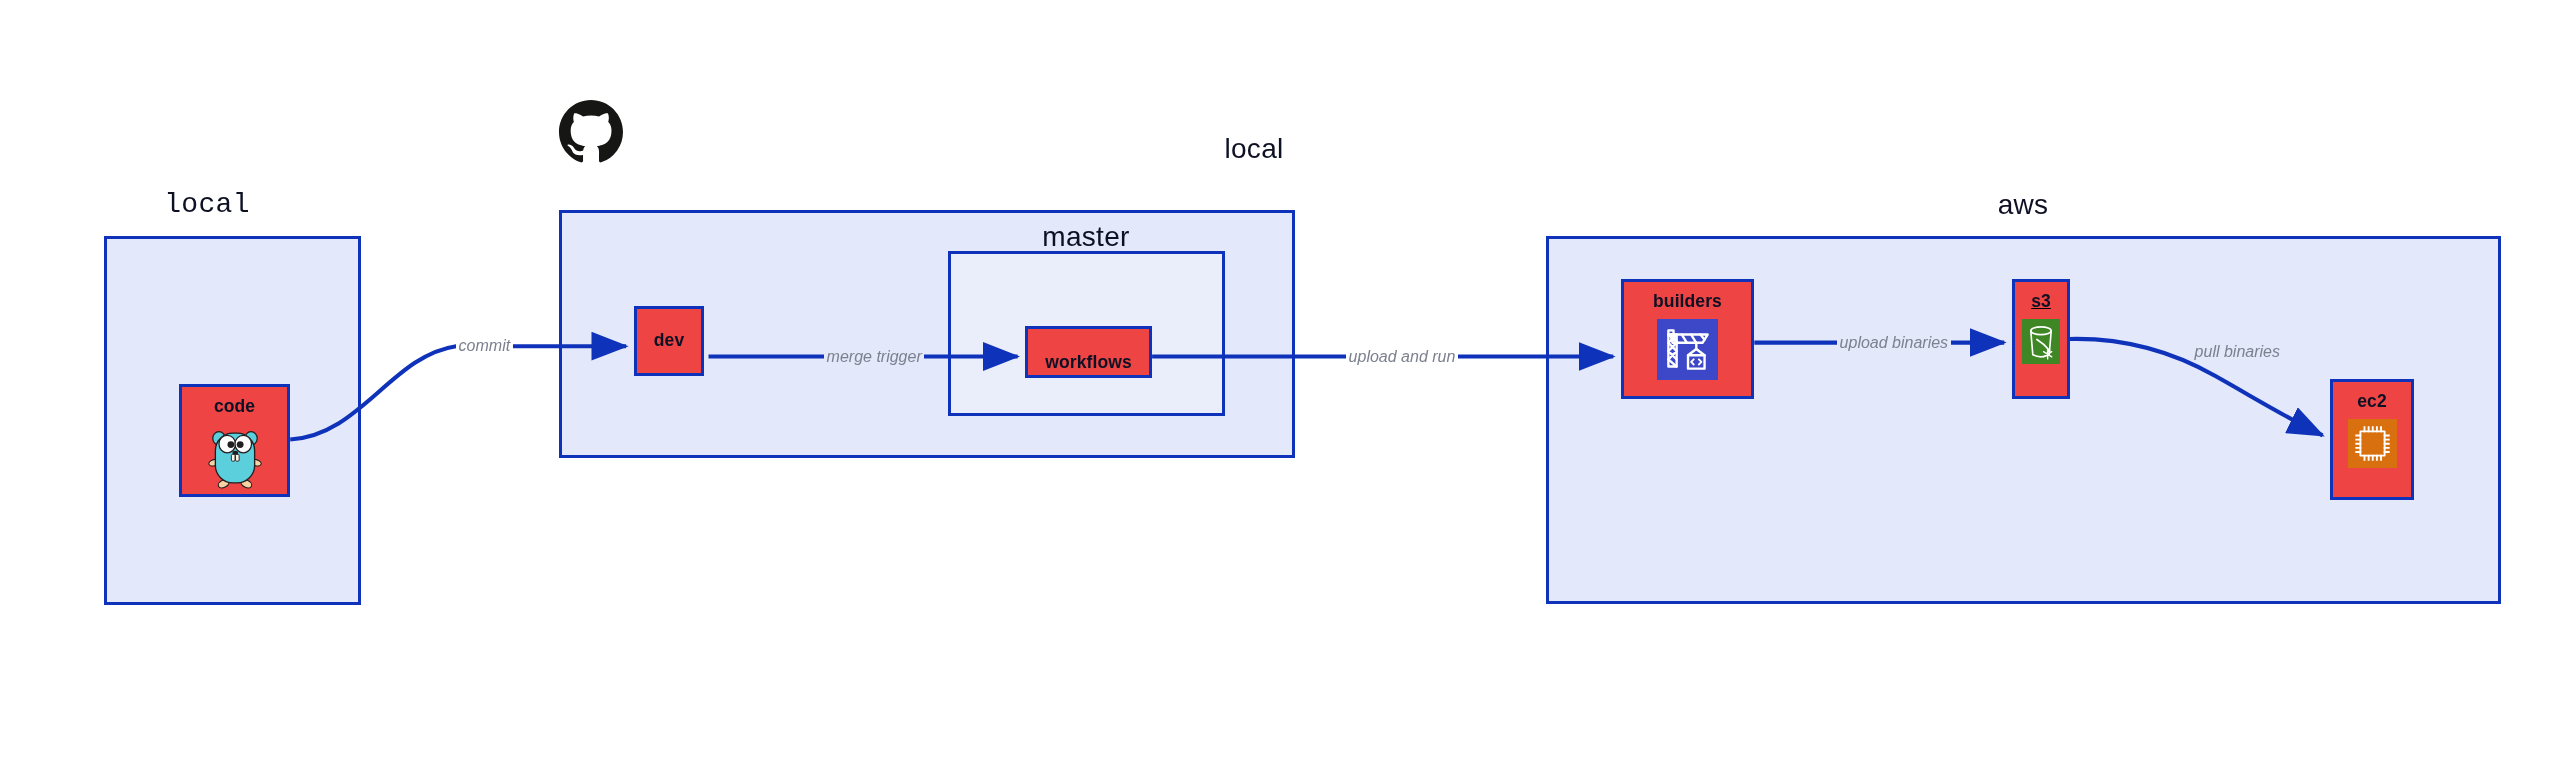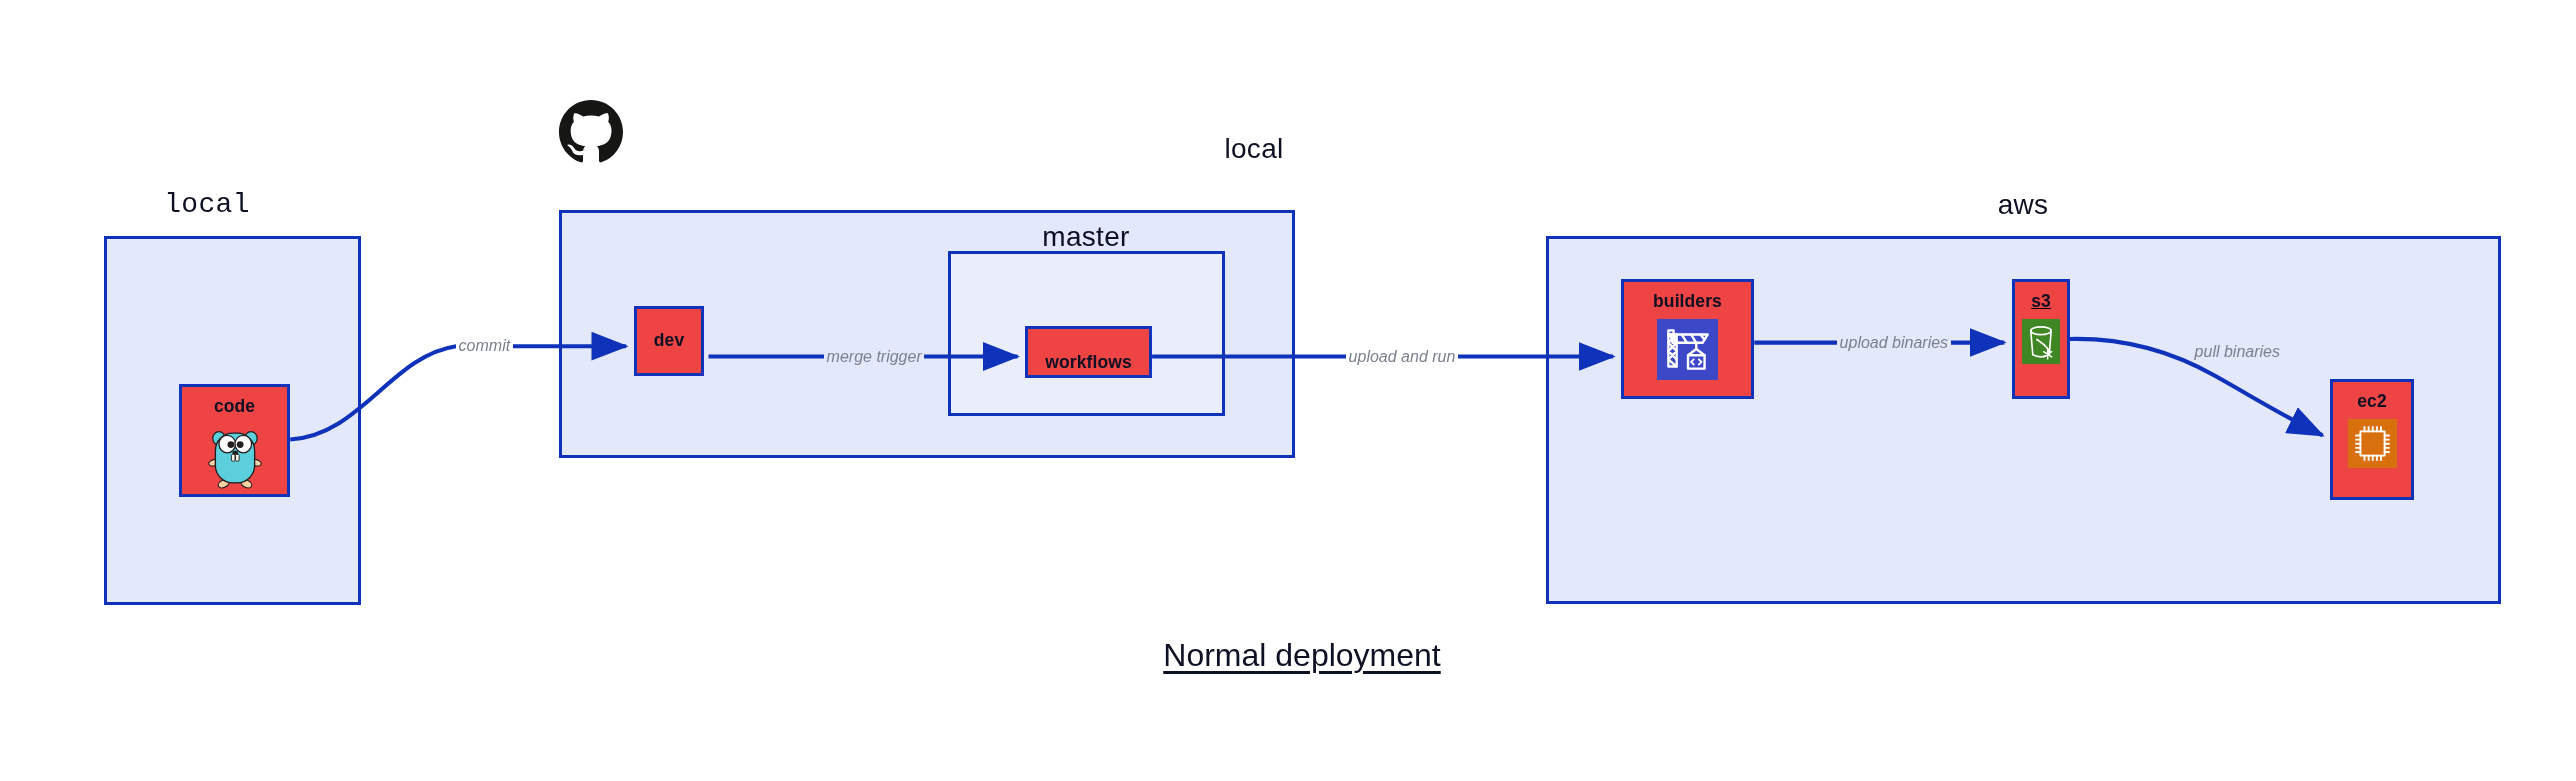--- a/index.html
+++ b/index.html
@@ -265,16 +265,15 @@
   <div class="edge-label" style="left:456px;top:338px;">commit</div>
 
   <div class="edge-label on-fill" style="left:824px;top:349px;">merge trigger</div>
 
   <div class="edge-label" style="left:1346px;top:349px;">upload and run</div>
 
   <div class="edge-label on-fill" style="left:1837px;top:335px;">upload binaries</div>
 
   <div class="edge-label on-fill" style="left:2192px;top:344px;">pull binaries</div>
 
-  <div id="diagram-title" style="left:1302px;top:639px;transform:translateX(-50%);">Normal deployment</div>
 
 </div>
 
 
 </body></html>

